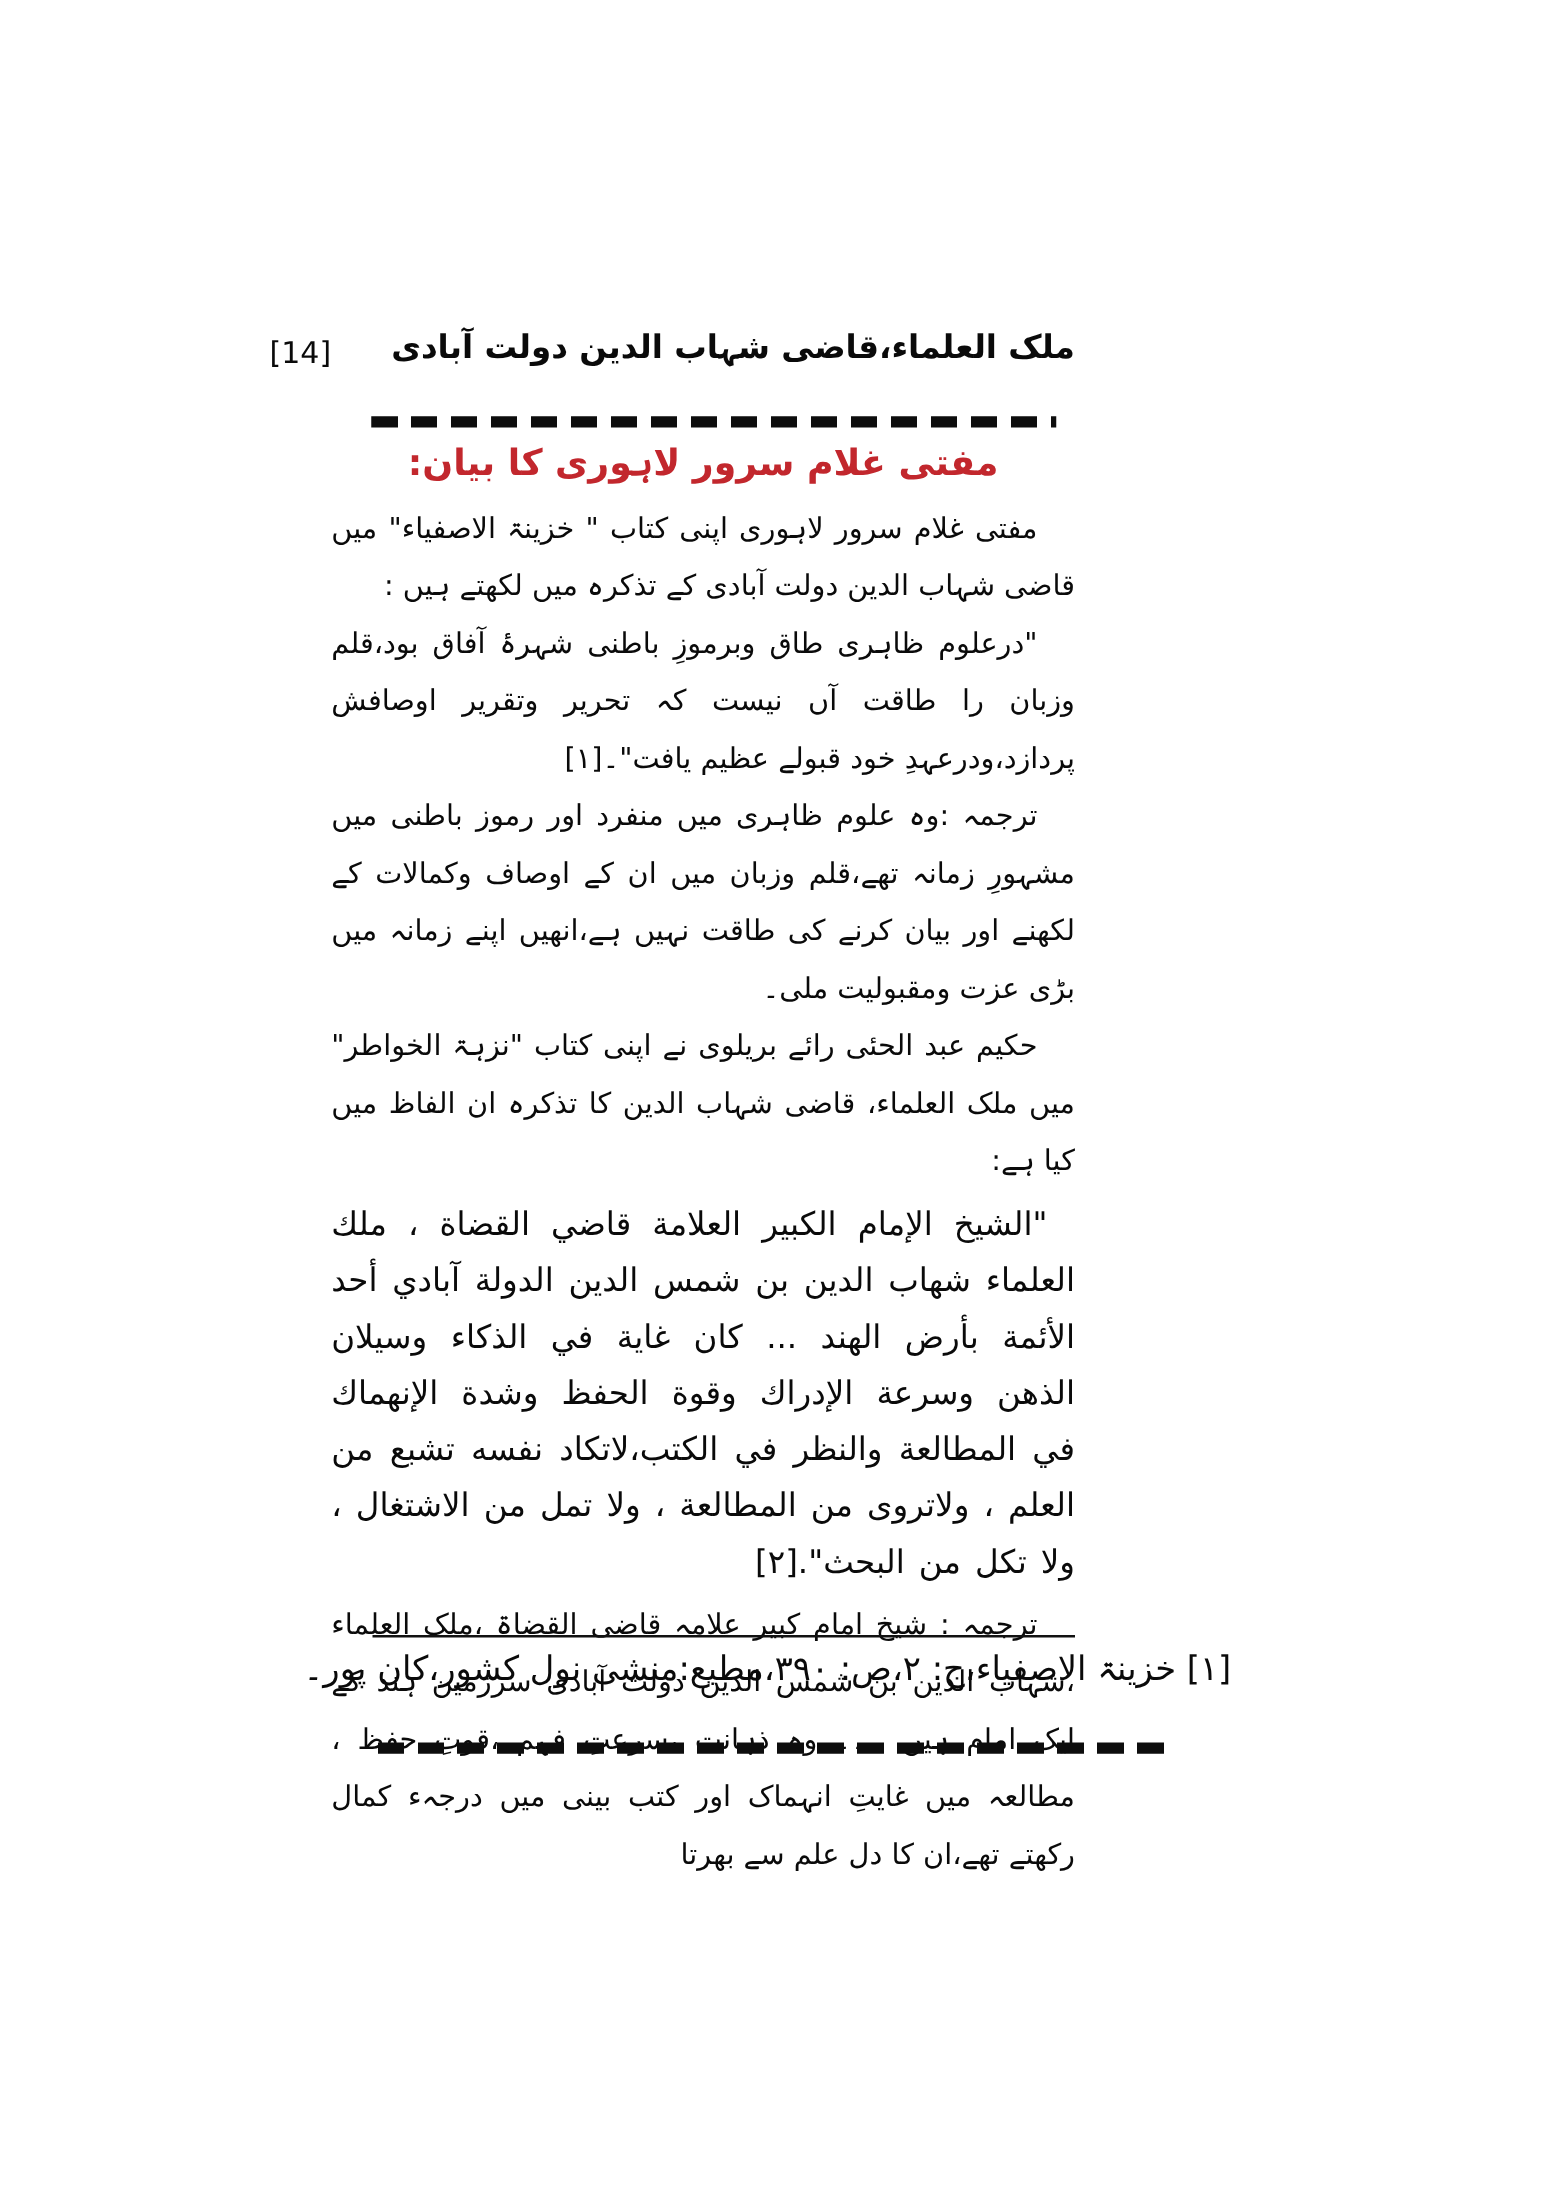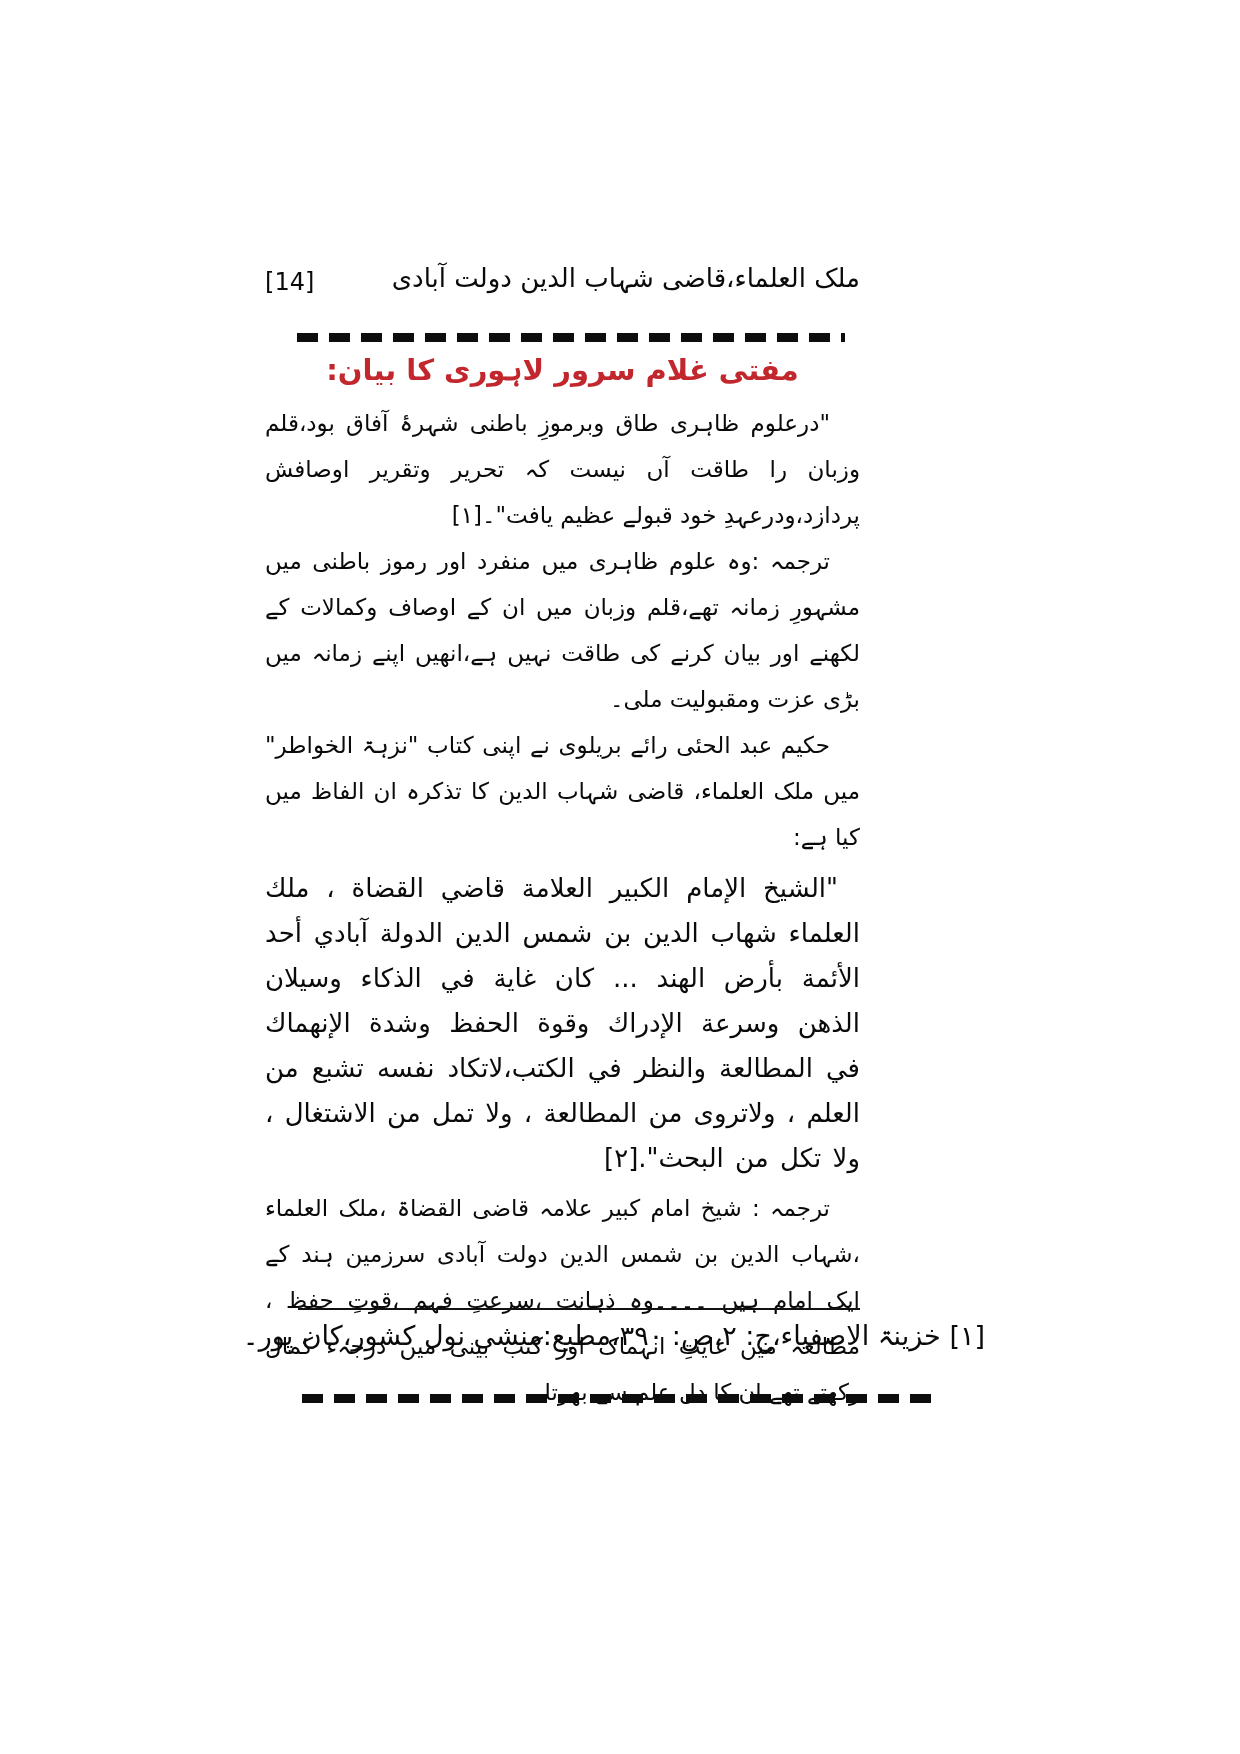--- a/index.html
+++ b/index.html
@@ -12,21 +12,21 @@
     color:#0a0a0a;
     direction:rtl;
     overflow:hidden;
   }
   
   .page-header{
     position:absolute;top:262px;left:265px;width:595px;
     display:flex;flex-direction:row;justify-content:space-between;align-items:flex-end;
   }
   .header-title{
-    font-size:26px;font-weight:normal;line-height:1.3;white-space:nowrap;
+    font-size:26px;font-weight:bold;line-height:1.3;white-space:nowrap;
     padding-left:18px;
   }
   .page-number{
     font-size:24px;font-weight:normal;white-space:nowrap;
     padding-right:30px;direction:rtl;
   }
   
   .dashed-rule{
     position:absolute;height:9px;
     background:repeating-linear-gradient(90deg,#0d0d0d 0 21px,transparent 21px 32px);
@@ -80,20 +80,21 @@
     <span class="header-title">ملک العلماء،قاضی شہاب الدین دولت آبادی</span>
     <span class="page-number">[14]</span>
   </div>
 
   <div class="dashed-rule top"></div>
 
   <div class="body-flow">
 
     <h2 class="sec-heading">مفتی غلام سرور لاہوری کا بیان:</h2>
 
+    <p class="para">مفتی غلام سرور لاہوری اپنی کتاب " خزینۃ الاصفیاء" میں قاضی شہاب الدین دولت آبادی کے تذکرہ میں لکھتے ہیں :</p>
 
     <p class="para">"درعلوم ظاہری طاق وبرموزِ باطنی شہرۂ آفاق بود،قلم وزبان را طاقت آں نیست کہ تحریر وتقریر اوصافش پردازد،ودرعہدِ خود قبولے عظیم یافت"۔[۱]</p>
 
     <p class="para">ترجمہ :وہ علوم ظاہری میں منفرد اور رموز باطنی میں مشہورِ زمانہ تھے،قلم وزبان میں ان کے اوصاف وکمالات کے لکھنے اور بیان کرنے کی طاقت نہیں ہے،انھیں اپنے زمانہ میں بڑی عزت ومقبولیت ملی۔</p>
 
 
     <p class="para">حکیم عبد الحئی رائے بریلوی نے اپنی کتاب "نزہۃ الخواطر" میں ملک العلماء، قاضی شہاب الدین کا تذکرہ ان الفاظ میں کیا ہے:</p>
 
     <p class="arabic-quote" lang="ar">"الشيخ الإمام الكبير العلامة قاضي القضاة ، ملك العلماء شهاب الدين بن شمس الدين الدولة آبادي أحد الأئمة بأرض الهند ... كان غاية في الذكاء وسيلان الذهن وسرعة الإدراك وقوة الحفظ وشدة الإنهماك في المطالعة والنظر في الكتب،لاتكاد نفسه تشبع من العلم ، ولاتروى من المطالعة ، ولا تمل من الاشتغال ، ولا تكل من البحث".[۲]</p>
 

